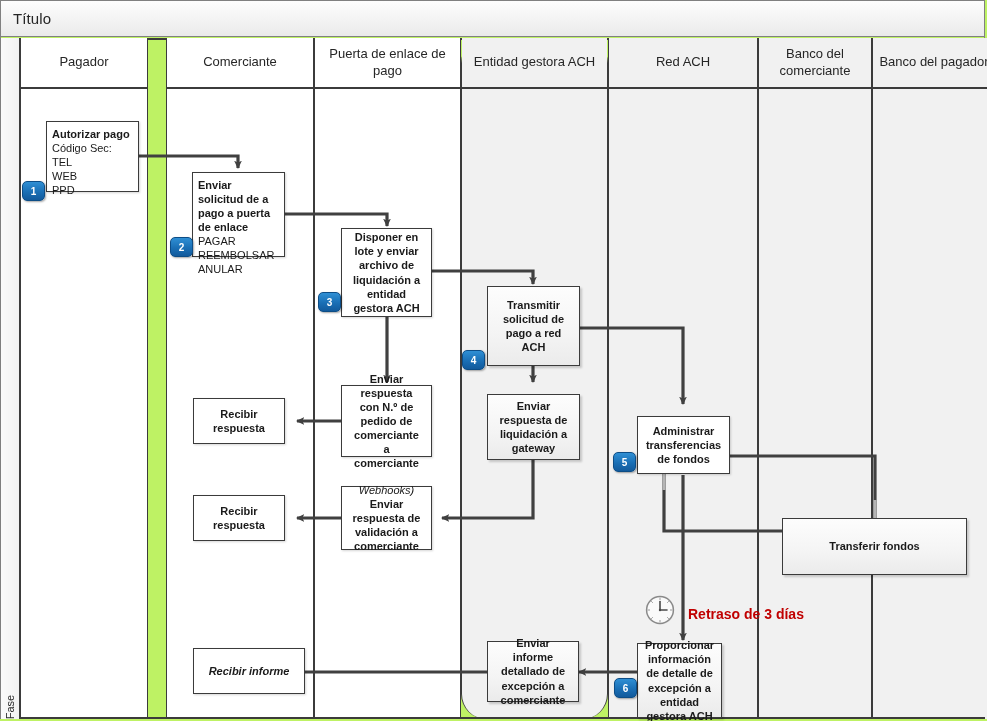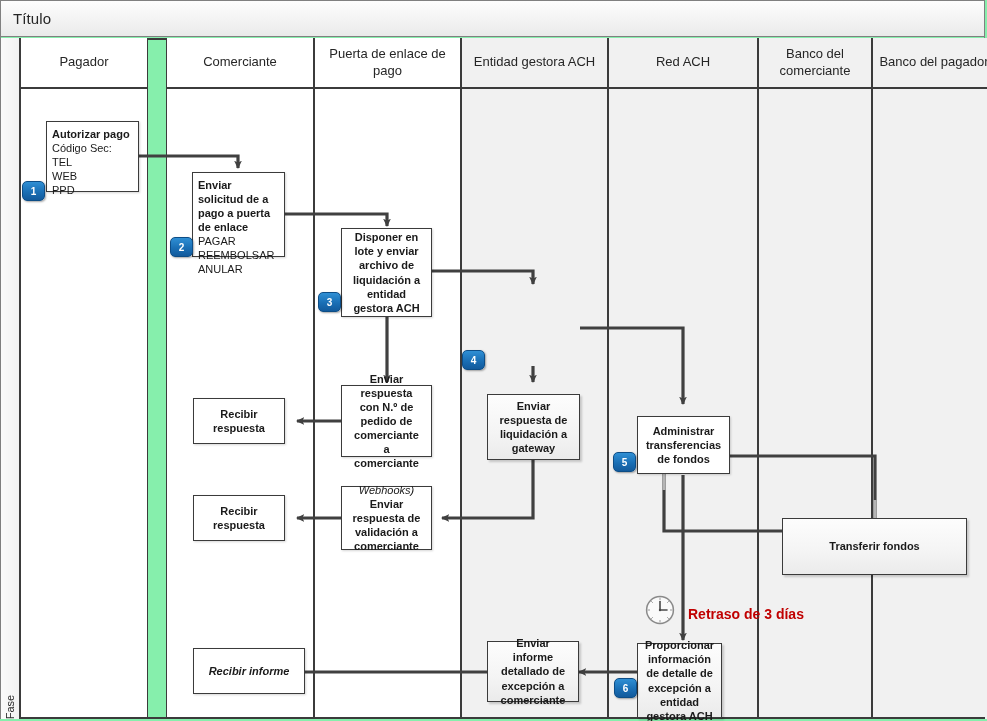--- a/index.html
+++ b/index.html
@@ -1,17 +1,17 @@
 <!DOCTYPE html>
 <html><head>
 <meta charset="utf-8">
 <style>
   html,body{margin:0;padding:0;background:#ffffff;}
   body{font-family:"Liberation Sans", sans-serif;}
-  #canvas{position:relative;width:987px;height:721px;overflow:hidden;background:#86efac;}
+  #canvas{position:relative;width:987px;height:721px;overflow:hidden;background:#bef264;}
 
   
   .outer-frame{position:absolute;left:0;top:0;width:985px;height:719px;border:1px solid #808080;box-sizing:border-box;}
 
   
   .title-bar{position:absolute;left:1px;top:1px;width:983px;height:36px;
     background:linear-gradient(180deg,#fdfdfd 0%,#f3f3f3 55%,#eaeaea 100%);
     border-bottom:1px solid #808080;box-sizing:border-box;}
   .title-text{position:absolute;left:12px;top:9px;font-size:15px;color:#262626;letter-spacing:.1px;}
 
@@ -91,21 +91,21 @@
     <div class="lane-body"></div>
   </div>
   <div class="lane white" style="left:166px;width:148px;height:681px;">
     <div class="lane-head">Comerciante</div>
     <div class="lane-body"></div>
   </div>
   <div class="lane white" style="left:314px;width:147px;height:681px;">
     <div class="lane-head">Puerta de enlace de pago</div>
     <div class="lane-body"></div>
   </div>
-  <div class="lane grey" style="left:461px;width:147px;height:681px;">
+  <div class="lane grey" style="left:461px;width:147px;height:681px;border-radius:25px;">
     <div class="lane-head">Entidad gestora ACH</div>
     <div class="lane-body"></div>
   </div>
   <div class="lane grey" style="left:608px;width:150px;height:681px;">
     <div class="lane-head">Red ACH</div>
     <div class="lane-body"></div>
   </div>
   <div class="lane grey" style="left:758px;width:114px;height:681px;">
     <div class="lane-head">Banco del comerciante</div>
     <div class="lane-body"></div>
@@ -182,20 +182,23 @@
       <span class="sub">ANULAR</span>
     </div>
   </div>
   <div class="badge" style="left:170px;top:237px;">2</div>
 
   <div class="node plain" style="left:341px;top:228px;width:91px;height:89px;">
     <span>Disponer en lote y enviar archivo de liquidación a entidad gestora ACH</span>
   </div>
   <div class="badge" style="left:318px;top:292px;">3</div>
 
+  <div class="node" style="left:487px;top:286px;width:93px;height:80px;">
+    <span>Transmitir solicitud de pago a red ACH</span>
+  </div>
   <div class="badge" style="left:462px;top:350px;">4</div>
 
   <div class="node plain" style="left:341px;top:385px;width:91px;height:72px;">
     <span>Enviar respuesta con N.º de pedido de comerciante a comerciante</span>
   </div>
 
   <div class="node plain" style="left:193px;top:398px;width:92px;height:46px;">
     <span>Recibir respuesta</span>
   </div>
 

